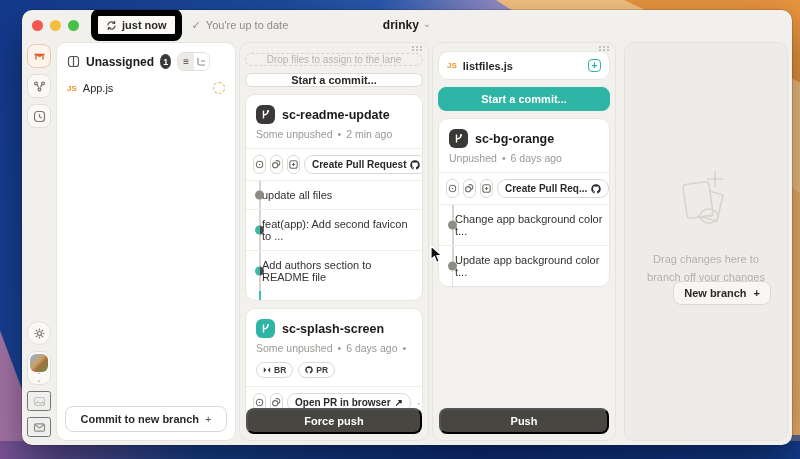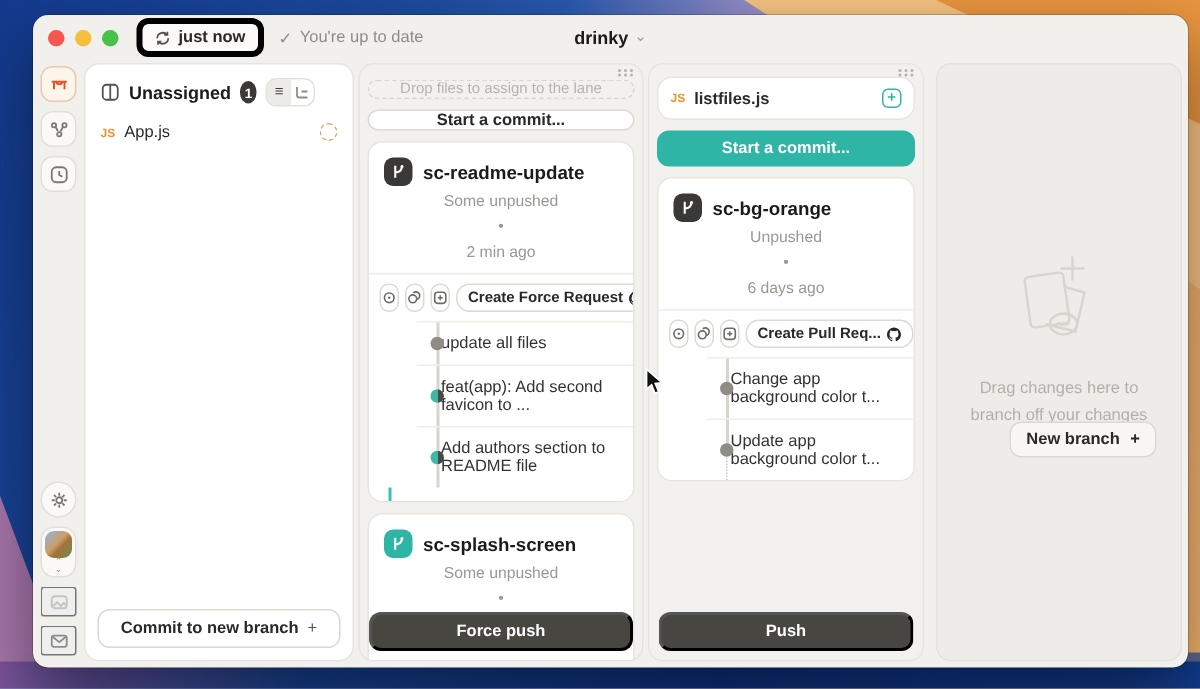--- a/index.html
+++ b/index.html
@@ -19,21 +19,21 @@
   
   .window { position:absolute; left:22px; top:10px; width:770px; height:435px;
     background:#f2f0ed; border-radius:10px; box-shadow:0 18px 45px rgba(0,0,0,.45), 0 0 0 .5px rgba(0,0,0,.25);
     overflow:hidden; color:#1c1b19; }
 
   
   .titlebar { height:30px; display:flex; align-items:center; padding:0 10px; gap:10px; position:relative; }
   .lights { display:flex; gap:7px; margin-right:2px; }
   .light { width:11px; height:11px; border-radius:50%; }
   .light.red { background:#f5574e; } .light.yellow { background:#f6bd3e; } .light.green { background:#47c148; }
-  .pill-btn { display:inline-flex; align-items:center; gap:5px; border:4px solid #000000; background:#fbfaf9;
+  .pill-btn { display:inline-flex; align-items:center; gap:5px; border:7px solid #000000; background:#fbfaf9;
     border-radius:8px; padding:3px 8px; font-size:11px; font-weight:bold; color:#2a2927; cursor:pointer; }
   .uptodate { display:inline-flex; align-items:center; gap:5px; font-size:11px; color:#8f8c86; }
   .uptodate .chk { font-size:11px; color:#8f8c86; }
   .win-title { position:absolute; left:50%; top:50%; transform:translate(-50%,-50%); display:flex; align-items:center; gap:4px;
     font-size:12px; font-weight:bold; color:#1c1b19; cursor:pointer; }
   .win-title .chev { color:#9b9893; font-size:10px; font-weight:normal; margin-top:-3px; }
   .actions-btn { margin-left:auto; }
 
   
   .winbody { position:absolute; top:30px; left:0; right:0; bottom:0; display:flex; }
@@ -82,33 +82,33 @@
     font-size:10px; color:#b6b3ad; margin-top:4px; }
   .start-commit { height:24px; border-radius:8px; border:1px solid #dcd9d4; background:#fff; font-size:11px; font-weight:bold;
     color:#2a2927; display:flex; align-items:center; justify-content:center; cursor:pointer; }
   .start-commit.teal { background:#2eb5a5; border-color:#2eb5a5; color:#fff; }
 
   .branch-card { background:#fff; border:1px solid #e8e5e0; border-radius:10px; overflow:hidden; flex-shrink:0; }
   .bc-head { padding:10px 10px 4px; display:flex; align-items:center; gap:7px; cursor:pointer; }
   .bc-icon { width:19px; height:19px; border-radius:6px; display:flex; align-items:center; justify-content:center; }
   .bc-icon.dark { background:#3a3937; } .bc-icon.teal { background:#2eb5a5; }
   .bc-name { font-size:12.5px; font-weight:bold; color:#1c1b19; }
-  .bc-meta { padding:0 10px 8px 10px; font-size:10.5px; color:#9b9893; display:flex; gap:5px; align-items:center;flex-direction:column; }
+  .bc-meta { padding:0 10px 8px 10px; font-size:10.5px; color:#9b9893; display:flex; gap:5px; align-items:center; }
   .chip-row { padding:0 10px 8px; display:flex; gap:5px; }
   .chip { display:inline-flex; align-items:center; gap:3px; border:1px solid #dcd9d4; border-radius:8px; height:16px;
     padding:0 6px; font-size:8.5px; font-weight:bold; color:#3a3937; cursor:pointer; }
   .action-row { border-top:1px solid #efece8; padding:6px 7px; display:flex; align-items:center; gap:4px; }
   .icon-btn { width:19px; height:19px; border:1px solid #dcd9d4; border-radius:6px; background:#fff; display:flex;
     align-items:center; justify-content:center; color:#6f6d68; cursor:pointer; }
   .pr-btn { display:inline-flex; align-items:center; gap:4px; border:1px solid #dcd9d4; border-radius:9px; height:19px;
     padding:0 7px; font-size:10px; font-weight:bold; color:#2a2927; background:#fff; cursor:pointer; white-space:nowrap; }
   .kebab { margin-left:auto; color:#8f8c86; font-size:11px; letter-spacing:1px; cursor:pointer; padding:0 2px; }
 
   .commit-row { position:relative; border-top:1px solid #f1eeea; padding:8px 6px 8px 16px; font-size:11px; color:#33322f;
-    cursor:pointer;margin-left:32px; }
+    cursor:pointer; }
   .commit-row::before { content:""; position:absolute; left:13px; top:0; bottom:0; width:1.5px; background:#d8d5d0; }
   .commit-row.dashed-tail::before { bottom:auto; height:50%; }
   .commit-row.dashed-tail::after { content:""; position:absolute; left:13px; top:50%; bottom:-2px; width:0;
     border-left:1.5px dotted #c9c6c0; }
   .cdot { position:absolute; left:9px; top:50%; transform:translateY(-50%); width:9px; height:9px; border-radius:50%; z-index:1; }
   .cdot.local { background:#8f8c86; }
   .cdot.pushed { background:linear-gradient(90deg,#3eb7a4 55%,#4a4945 55%); }
   .base-stub { position:relative; height:9px; }
   .base-stub::before { content:""; position:absolute; left:13px; top:0; bottom:0; width:1.5px; background:#35c4b2; }
 
@@ -306,21 +306,21 @@
                   <path d="M4.5 2.2a2.6 2.6 0 1 1 2.6 4.4"></path>
               </svg>
             </button>
             <button class="icon-btn">
               <svg width="11" height="11" viewBox="0 0 11 11" fill="none" stroke="#6f6d68" stroke-width="1.1">
                 <rect x="1.8" y="1.8" width="7.4" height="7.4" rx="2"></rect>
                   <path d="M5.5 3.8v3.4M3.8 5.5h3.4"></path>
               </svg>
             </button>
             <button class="pr-btn">
-              <span>Create Force Request</span>
+              <span>Create Pull Request</span>
               <span>
                 <svg width="10" height="10" viewBox="0 0 16 16" fill="#24292f">
                   <path d="M8 .5a7.5 7.5 0 0 0-2.37 14.62c.37.07.51-.16.51-.36v-1.26c-2.09.45-2.53-1-2.53-1-.34-.87-.83-1.1-.83-1.1-.68-.46.05-.45.05-.45.75.05 1.15.77 1.15.77.67 1.14 1.75.81 2.18.62.07-.48.26-.81.47-1-1.67-.19-3.42-.83-3.42-3.7 0-.82.29-1.49.77-2.01-.08-.19-.33-.95.07-1.98 0 0 .63-.2 2.06.77a7.2 7.2 0 0 1 3.75 0c1.43-.97 2.06-.77 2.06-.77.4 1.03.15 1.79.07 1.98.48.52.77 1.19.77 2.01 0 2.88-1.76 3.51-3.43 3.7.27.23.5.68.5 1.38v2.04c0 .2.14.43.52.36A7.5 7.5 0 0 0 8 .5z"></path>
                 </svg>
               </span>
             </button>
 
           </div>
           <div class="commit-row">
             <span class="cdot local"></span>

